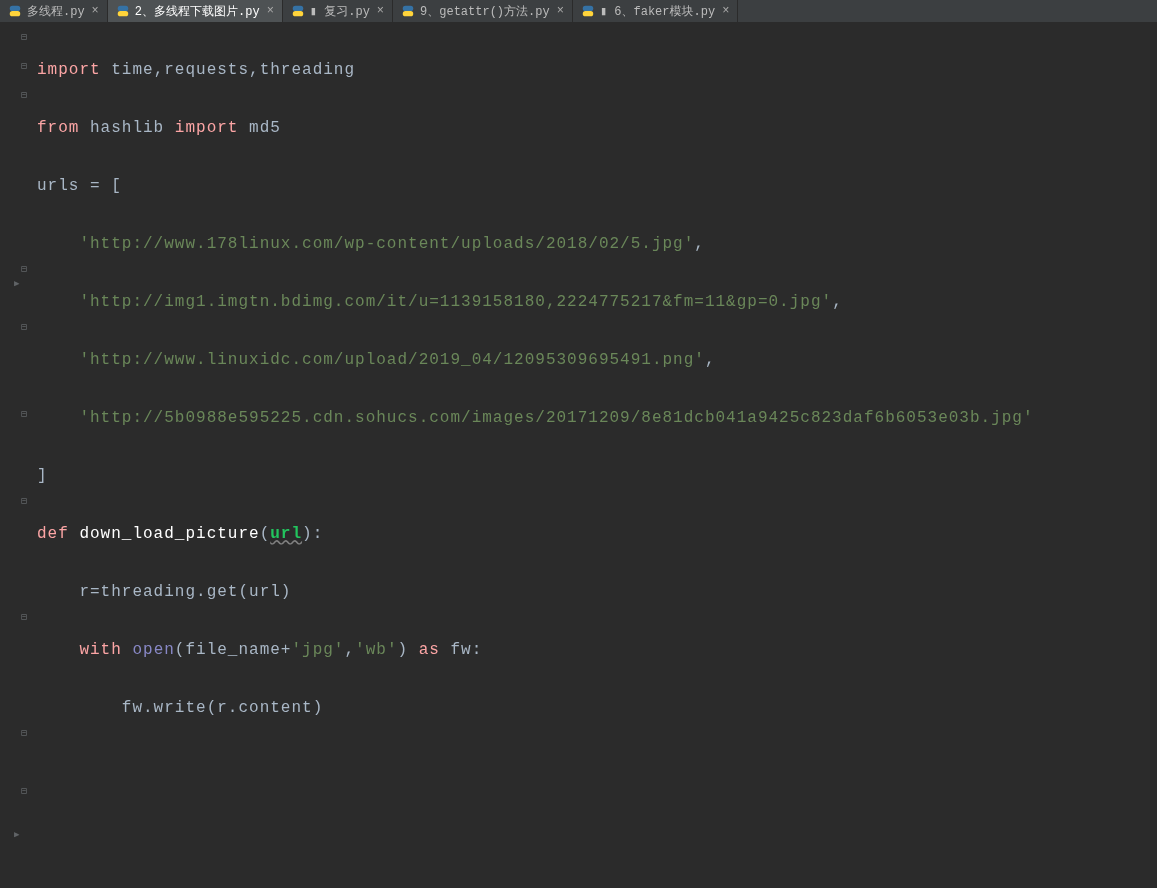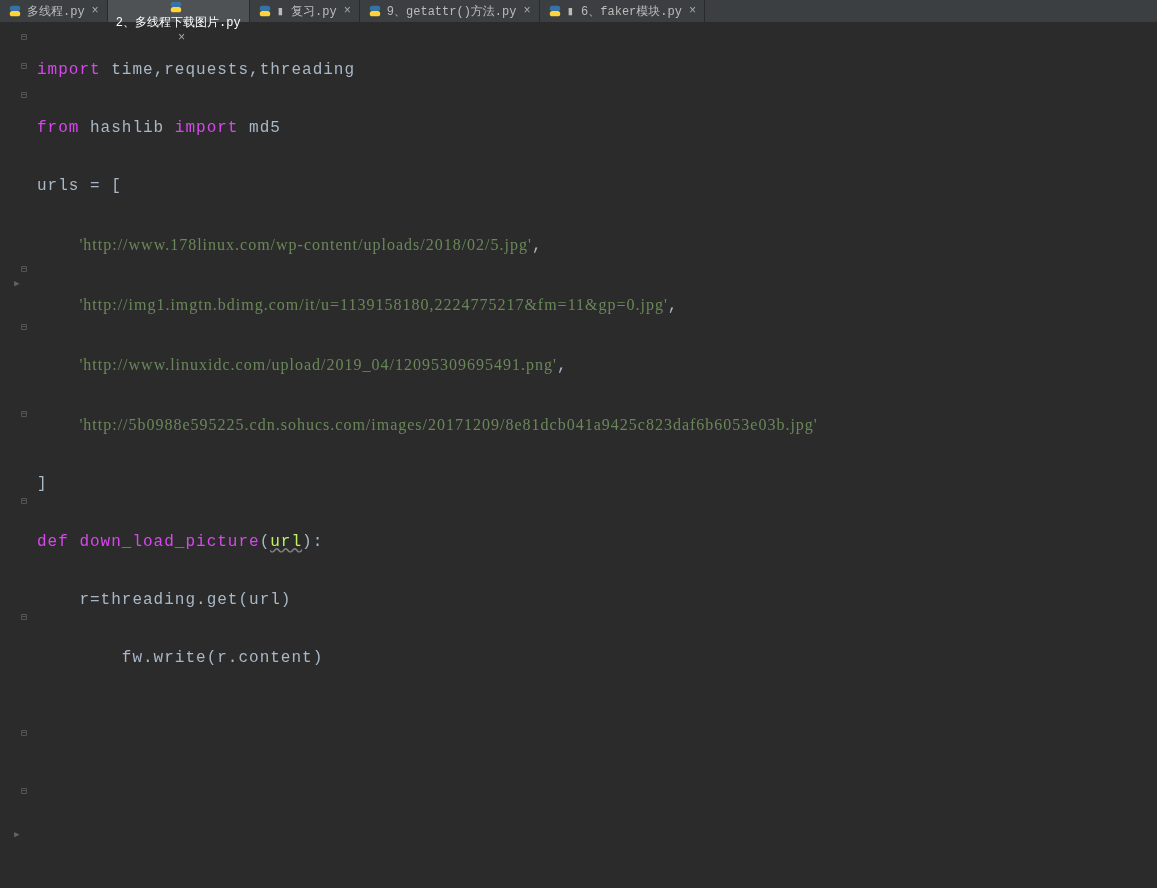--- a/index.html
+++ b/index.html
@@ -1,29 +1,29 @@
 <!DOCTYPE html>
 <html><head>
 <meta charset="utf-8">
 <style>
 html,body{margin:0;padding:0;background:#2B2B2B;font-family:"Consolas","Courier New",monospace;font-size:16px;color:#A9B7C6;}
 .top-tabs{display:flex;height:22px;background:#3C3F41;border-bottom:1px solid #2B2B2B;align-items:center;font-size:12px;user-select:none;}
 .tab{display:flex;align-items:center;height:100%;padding:0 8px;background:#3C3F41;border-right:1px solid #2B2B2B;color:#BBBBBB;cursor:pointer;}
-.tab.active{background:#4E5254;color:#FFFFFF;flex-direction:column;}
+.tab.active{background:#4E5254;color:#FFFFFF;}
 .tab .py-icon{width:14px;height:14px;margin-right:5px;display:inline-block;}
 .tab .py-icon svg{width:14px;height:14px;}
 .tab .close-icon{margin-left:7px;color:#AAAAAA;font-size:12px;}
 .editor{position:relative;padding:4px 0 10px 0;}
 .gutter{position:absolute;left:0;top:4px;width:34px;height:100%;}
 .fold-marker{position:absolute;left:21px;color:#606366;font-size:10px;}
 .code{padding-left:37px;line-height:29px;white-space:pre;letter-spacing:1px;}
-.kw{color:#d946ef;}
-.str{color:#6A8759;font-family:Liberation Serif, serif;}
-.fn{color:#d946ef;}
-.param{color:#bef264;}
+.kw{color:#fca5a5;}
+.str{color:#6A8759;}
+.fn{color:#ffffff;}
+.param{color:#22c55e;font-weight:bold;}
 .builtin{color:#8888C6;}
 .op{color:#A9B7C6;}
 .line{display:block;min-height:29px;}
 .tri{position:absolute;color:#606366;font-size:9px;}
 .wavy{text-decoration:underline wavy #808080;}
 </style>
 </head>
 <body>
 
 <div class="top-tabs">
@@ -89,20 +89,21 @@
 <span class="line"><span class="kw">import</span><span> time</span><span class="op">,</span><span>requests</span><span class="op">,</span><span>threading</span></span>
 <span class="line"><span class="kw">from</span><span> hashlib </span><span class="kw">import</span><span> md5</span></span>
 <span class="line"><span>urls = [</span></span>
 <span class="line"><span>    </span><span class="str">'http://www.178linux.com/wp-content/uploads/2018/02/5.jpg'</span><span class="op">,</span></span>
 <span class="line"><span>    </span><span class="str">'http://img1.imgtn.bdimg.com/it/u=1139158180,2224775217&amp;fm=11&amp;gp=0.jpg'</span><span class="op">,</span></span>
 <span class="line"><span>    </span><span class="str">'http://www.linuxidc.com/upload/2019_04/12095309695491.png'</span><span class="op">,</span></span>
 <span class="line"><span>    </span><span class="str">'http://5b0988e595225.cdn.sohucs.com/images/20171209/8e81dcb041a9425c823daf6b6053e03b.jpg'</span></span>
 <span class="line"><span>]</span></span>
 <span class="line"><span class="kw">def </span><span class="fn">down_load_picture</span><span>(</span><span class="param wavy">url</span><span>):</span></span>
 <span class="line"><span>    r=threading.get(url)</span></span>
+<span class="line"><span>    </span><span class="kw">with</span><span> </span><span class="builtin">open</span><span>(file_name+</span><span class="str">'jpg'</span><span class="op">,</span><span class="str">'wb'</span><span>) </span><span class="kw">as</span><span> fw:</span></span>
 <span class="line"><span>        fw.write(r.content)</span></span>
 
 
 
 
 
 
 
 
 

